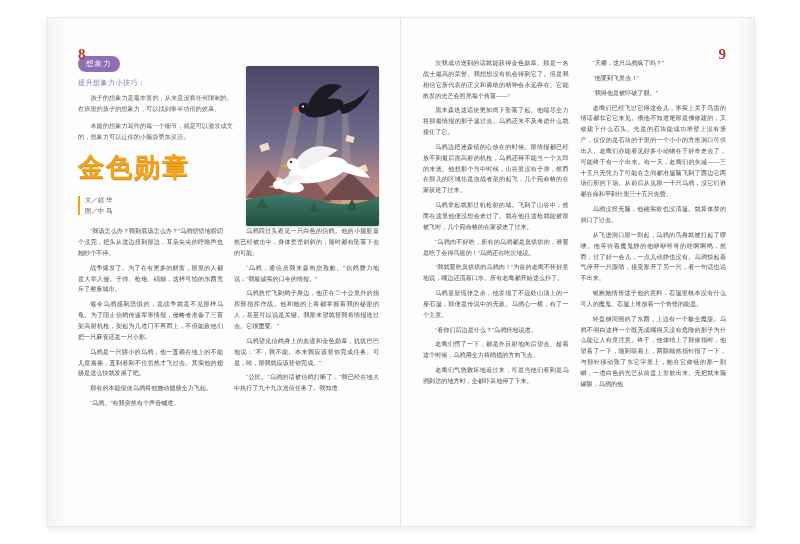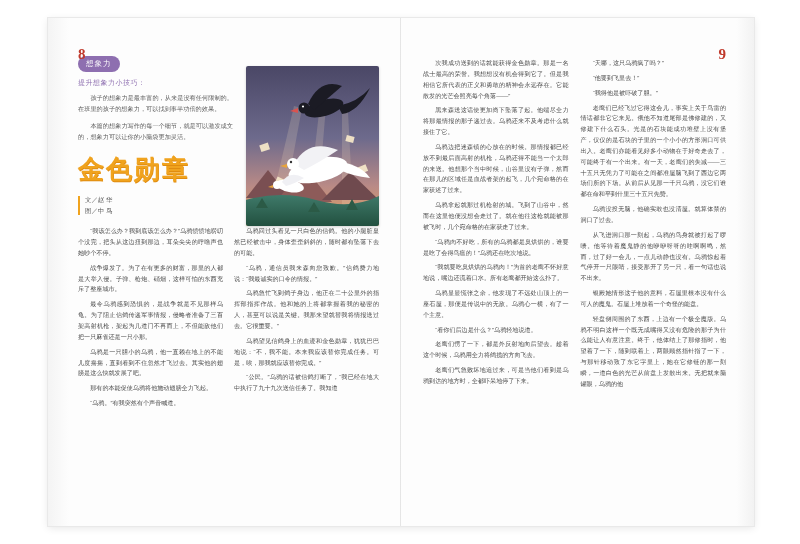--- a/index.html
+++ b/index.html
@@ -72,21 +72,21 @@
   .illus{
     position:absolute;
     right:22px;top:48px;
     width:133px;height:160px;
     border-radius:2px;
     overflow:hidden;
     box-shadow:0 1px 3px rgba(0,0,0,.18);
   }
   .title-block{margin-top:12px;}
   .story-title{
-    font-family:Liberation Sans, sans-serif;
+    font-family:Liberation Mono, monospace;
     font-size:26px;
     font-weight:bold;
     color:#f0a31e;
     letter-spacing:2px;
     line-height:1.1;
     margin:0 0 12px 0;
     text-shadow:0.5px 0.5px 0 #e08c10;
   }
   .byline{
     display:flex;align-items:flex-start;gap:5px;

